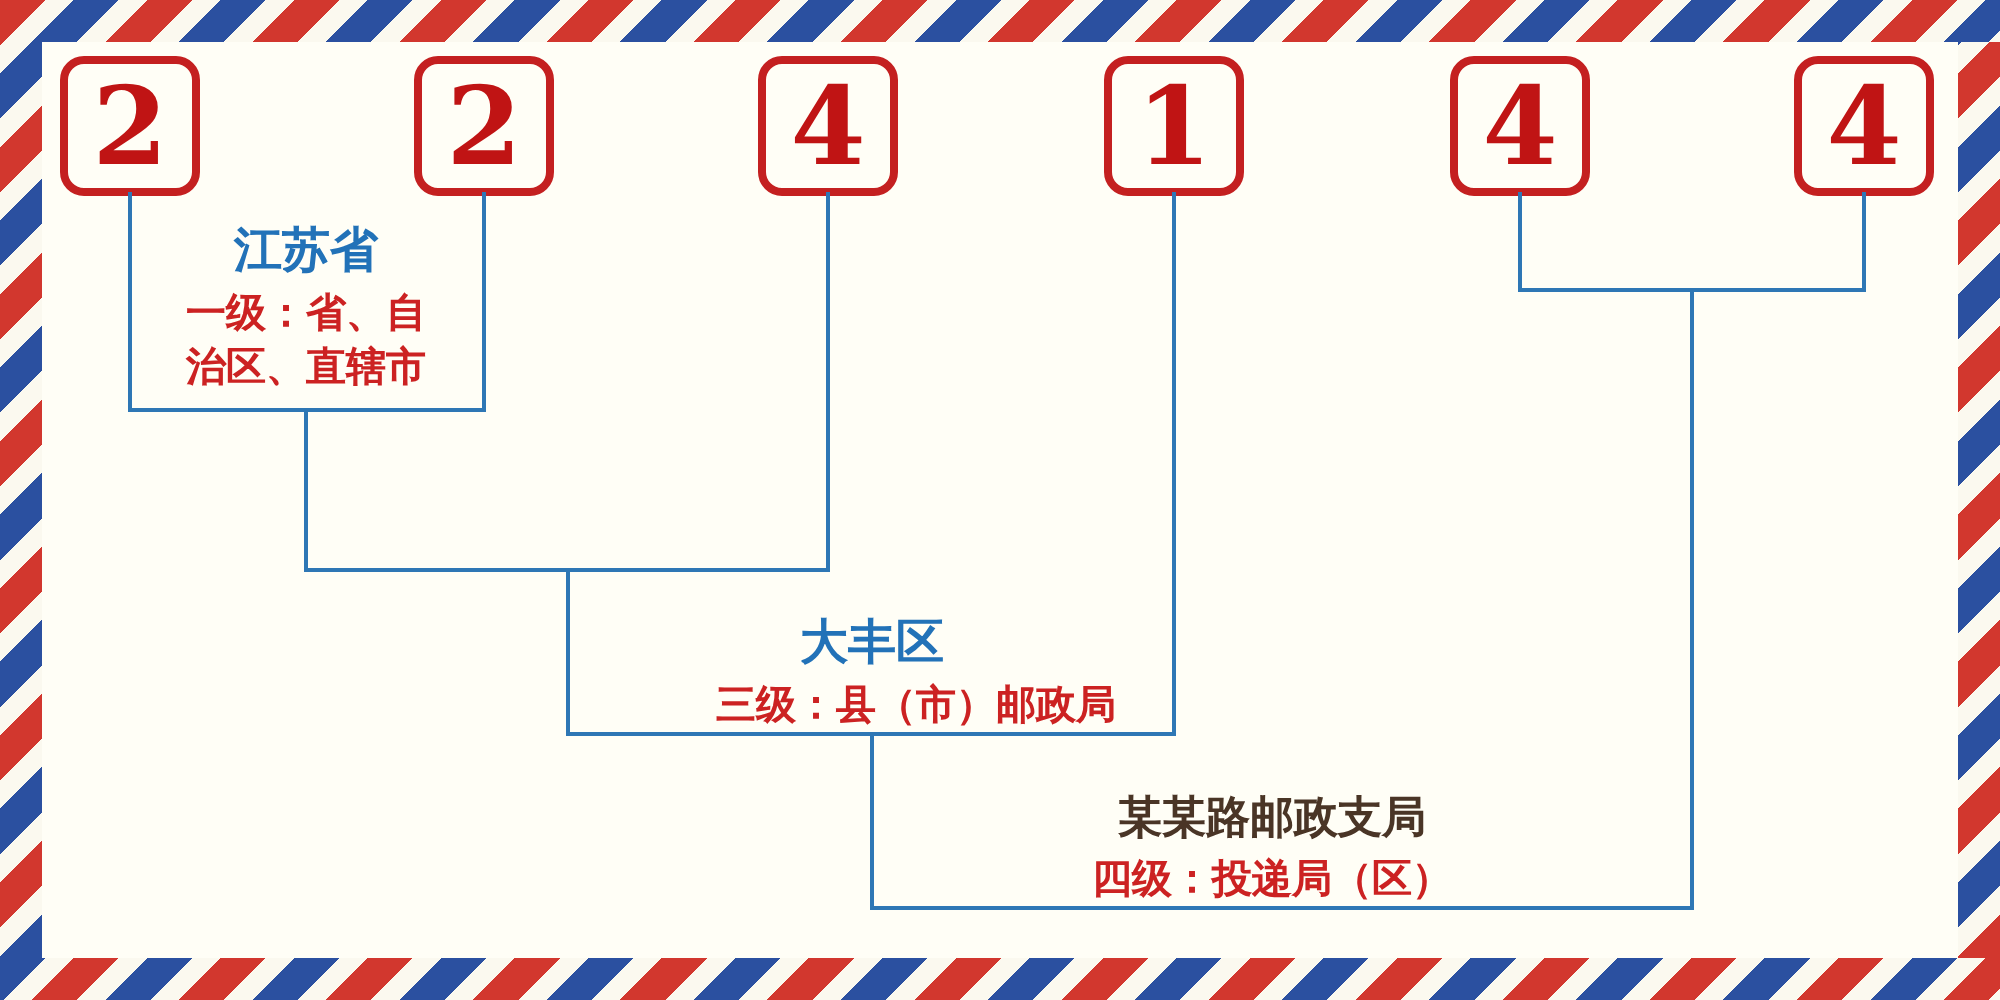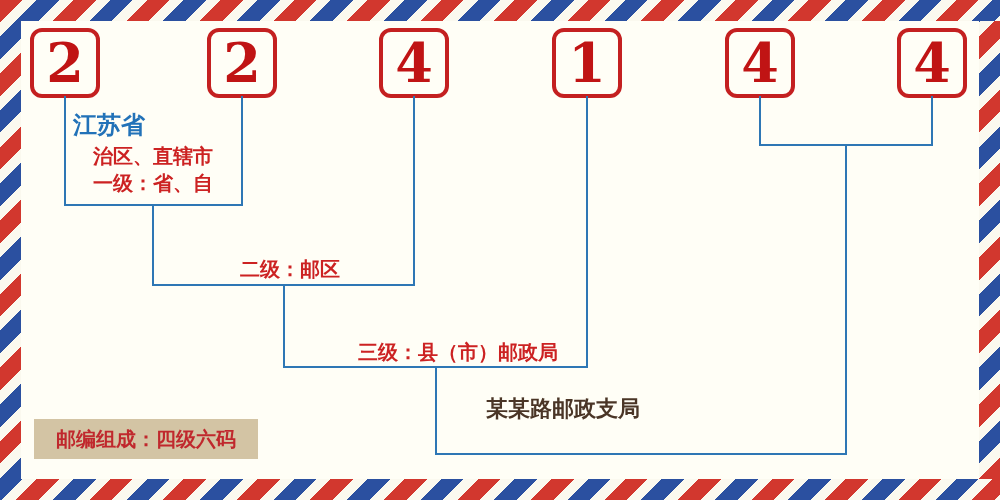--- a/index.html
+++ b/index.html
@@ -32,29 +32,29 @@
   .digit {
     font-family:"DejaVu Serif","Liberation Serif",serif;
     font-weight:bold; font-size:54px; line-height:1; color:#c01414;
   }
 
   .line { position:absolute; background:#2e77b5; }
   .line.h { height:2px; }
   .line.v { width:2px; }
 
   .lvl-name {
-    position:absolute; text-align:left;
+    position:absolute; text-align:center;
     font-size:24px; font-weight:bold; color:#2272b8; line-height:1.1;
   }
   .lvl-desc {
     position:absolute; text-align:center;
     font-size:20px; color:#cc2222; line-height:27px; font-weight:bold;
   }
   .branch-name {
-    position:absolute; 
+    position:absolute; text-align:center;
     font-size:22px; font-weight:bold; color:#4a3526;
   }
   .badge {
     position:absolute; left:34px; top:419px; width:224px; height:40px;
     background:#d3c4a4; color:#c0282d;
     font-weight:bold; font-size:20px;
     display:flex; align-items:center; justify-content:center;
   }
 </style>
 </head>
@@ -100,28 +100,26 @@
 
   <div class="line v" style="left:435px;top:366px;height:89px"></div>
   <div class="line v" style="left:759px;top:96px;height:49px"></div>
   <div class="line v" style="left:931px;top:96px;height:49px"></div>
   <div class="line h" style="left:759px;top:144px;width:174px"></div>
   <div class="line v" style="left:845px;top:144px;height:311px"></div>
   <div class="line h" style="left:435px;top:453px;width:412px"></div>
 
   <div class="lvl-name" style="left:73px;top:112px;width:160px">江苏省</div>
   <div class="lvl-desc" style="left:78px;top:143px;width:150px">
+    <div>一级：省、自</div>
     <div>治区、直辖市</div>
-    <div>一级：省、自</div>
   </div>
 
-  <div class="lvl-desc" style="left:190px;top:256px;width:200px">二级：邮区</div>
 
+  <div class="lvl-name" style="left:356px;top:308px;width:160px">大丰区</div>
   <div class="lvl-desc" style="left:286px;top:339px;width:344px">三级：县（市）邮政局</div>
 
   <div class="branch-name" style="left:486px;top:394px;width:300px">某某路邮政支局</div>
+  <div class="lvl-desc" style="left:486px;top:426px;width:300px">四级：投递局（区）</div>
 
 
-  <div class="badge">
-    <span>邮编组成：四级六码</span>
-  </div>
 
 </div>
 
 </body></html>

